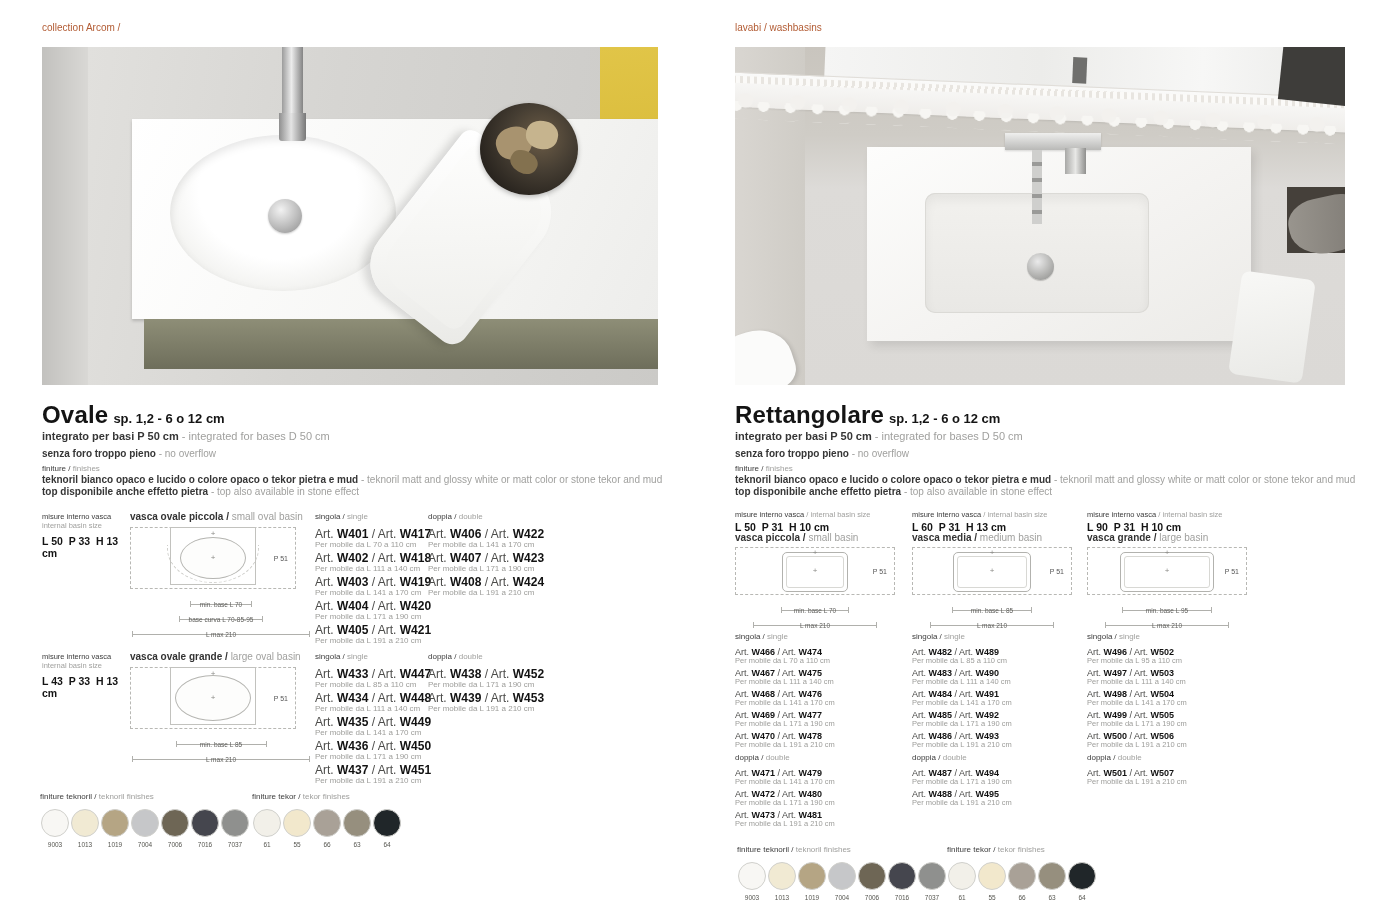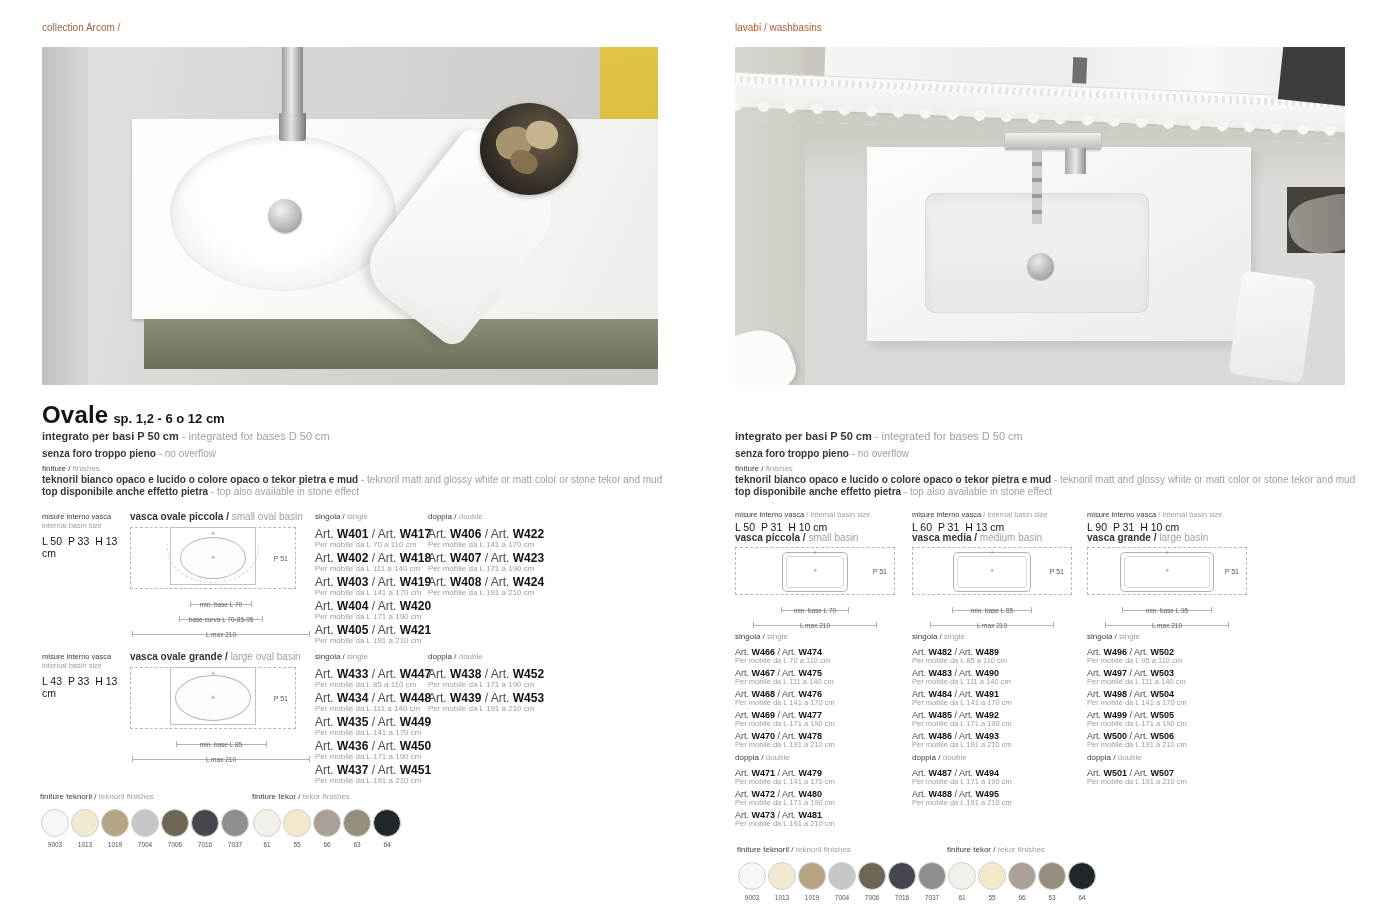--- a/index.html
+++ b/index.html
@@ -96,21 +96,21 @@
   .h-suffix{font-size:13px;font-weight:bold;color:#141414;margin-left:5px}
   .sub{font-size:11px}
   .ovf{font-size:10px}
   .finh{font-size:8px}
   .fin-line{font-size:10px;line-height:11px}
   
   .lrow{position:absolute;left:42px;width:650px;height:140px}
   .meas{position:absolute;left:0;top:2px;width:86px}
   .meas-it{font-size:7.5px;line-height:9px;color:#3b3b3b;white-space:nowrap}
   .meas-en{font-size:7.5px;line-height:9px;color:#a0a09e;white-space:nowrap}
-  .size{font-size:10.5px;font-weight:normal;color:#141414;margin-top:5px;white-space:pre-wrap}
+  .size{font-size:10.5px;font-weight:bold;color:#141414;margin-top:5px;white-space:pre-wrap}
   .dcol{position:absolute;left:88px;top:2px;width:182px}
   .basinlabel{font-size:10px;line-height:9px;margin-bottom:6px;white-space:nowrap}
   .basinlabel .it{font-weight:bold;color:#333}
   .diag{position:relative;border:1px dashed #b8b8b4;background:#fff;box-sizing:border-box}
   .oval-diag{width:166px;height:62px}
   .oval-diag .counter{position:absolute;left:50%;top:-1px;transform:translateX(-50%);
       width:84px;height:56px;border:1px solid #c2c2be;background:#fff}
   .oval-diag .curve{position:absolute;left:22%;right:22%;top:28%;bottom:8%;
       border:1px dashed #cfcfcb;border-top:none;border-radius:0 0 50% 50%/0 0 90% 90%}
   .oval-diag .ellipse{position:absolute;left:50%;top:50%;transform:translate(-50%,-50%);
@@ -524,20 +524,23 @@
     <span class="sw-code">63</span>
   </div>
 
   <div class="swatch">
     <span class="dot" style="background: rgb(32, 38, 41);"></span>
     <span class="sw-code">64</span>
   </div>
 </div>
   </div>
 
+  <div class="line" style="left:735px;top:403px">
+    <span class="h-title">Rettangolare</span><span class="h-suffix">sp. 1,2 - 6 o 12 cm</span>
+  </div>
   <div class="line sub" style="left:735px;top:430px">
     <span class="b-it">integrato per basi P 50 cm</span>
     <span class="en">- integrated for bases D 50 cm</span>
   </div>
   <div class="line ovf" style="left:735px;top:448px">
     <span class="b-it">senza foro troppo pieno</span>
     <span class="en">- no overflow</span>
   </div>
   <div class="line finh" style="left:735px;top:464px">
     <span class="it">finiture /</span>

